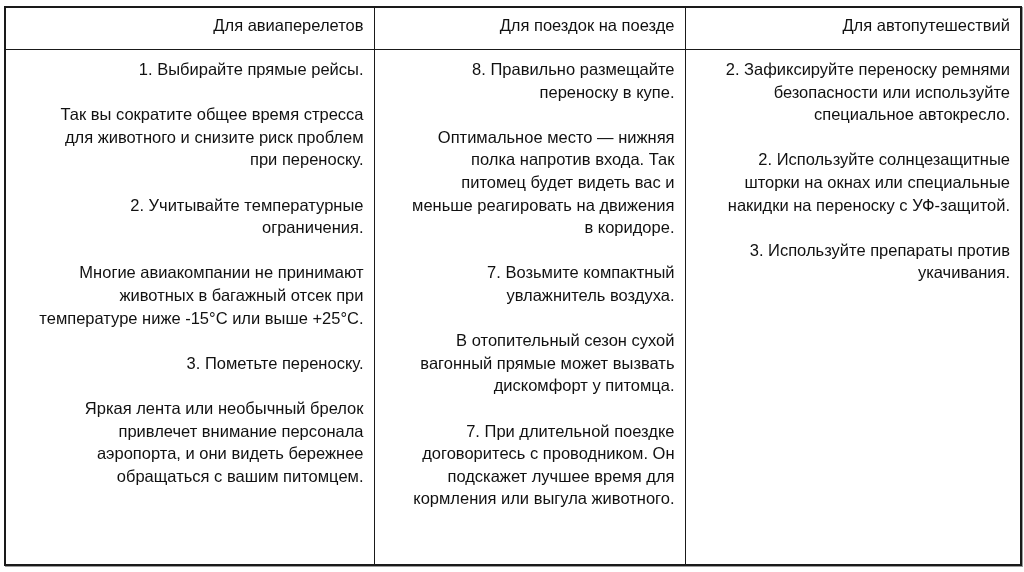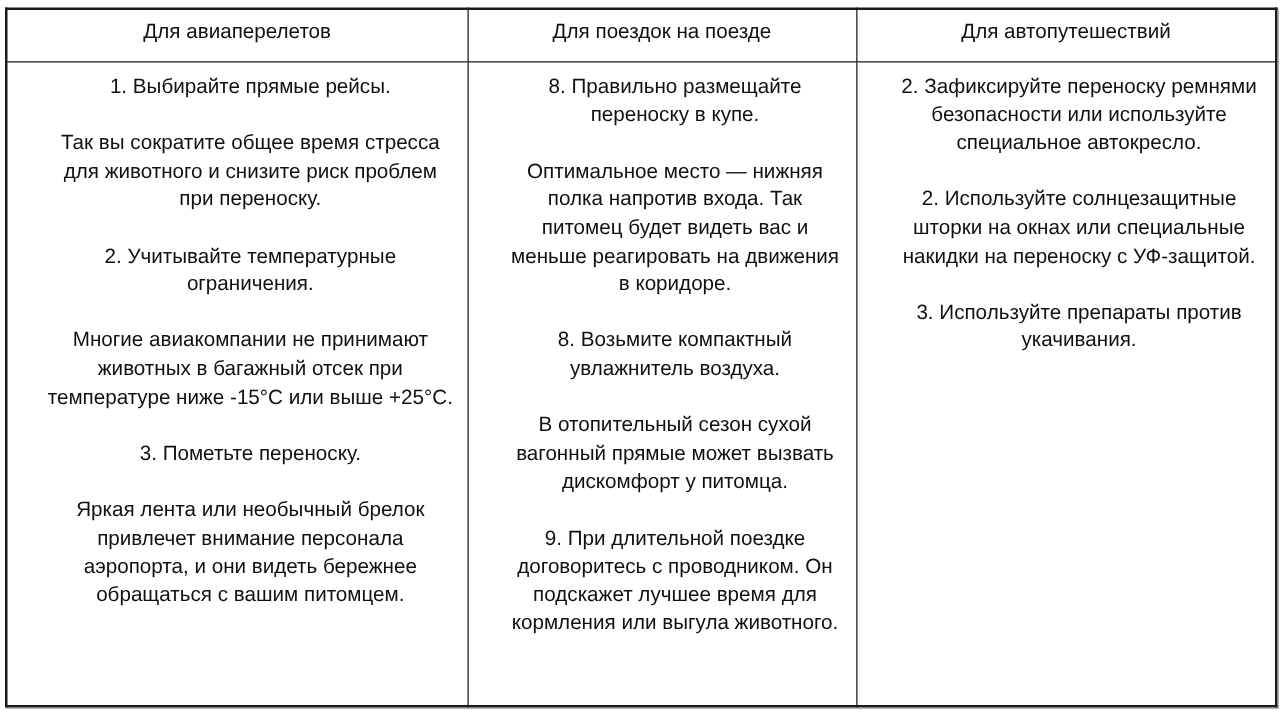--- a/index.html
+++ b/index.html
@@ -25,21 +25,21 @@
       table-layout: fixed;
       border: 2px solid #1a1a1a;
       box-shadow: 1px 1px 0 #9a9a9a;
     }
     .tips-table col.c1 { width: 369px; }
     .tips-table col.c2 { width: 311px; }
     .tips-table col.c3 { width: 336px; }
     .tips-table th,
     .tips-table td {
       border: 1.5px solid #1a1a1a;
-      text-align: center;
+      text-align: right;
       vertical-align: top;
       font-weight: normal;
       font-size: 16.5px;
       line-height: 22.6px;
       padding: 0 10px;
     }
     .tips-table th {
       height: 35px;
       padding-top: 6px;
       padding-bottom: 0;
@@ -78,23 +78,23 @@
         <p class="para">1. Выбирайте прямые рейсы.</p>
         <p class="para">Так вы сократите общее время стресса для животного и снизите риск проблем при переноску.</p>
         <p class="para">2. Учитывайте температурные ограничения.</p>
         <p class="para">Многие авиакомпании не принимают животных в багажный отсек при температуре ниже -15°C или выше +25°C.</p>
         <p class="para">3. Пометьте переноску.</p>
         <p class="para">Яркая лента или необычный брелок привлечет внимание персонала аэропорта, и они видеть бережнее обращаться с вашим питомцем.</p>
       </td>
       <td>
         <p class="para">8. Правильно размещайте переноску в купе.</p>
         <p class="para">Оптимальное место — нижняя полка напротив входа. Так питомец будет видеть вас и меньше реагировать на движения в коридоре.</p>
-        <p class="para">8. Возьмите компактный увлажнитель воздуха.</p>
+        <p class="para">7. Возьмите компактный увлажнитель воздуха.</p>
         <p class="para">В отопительный сезон сухой вагонный прямые может вызвать дискомфорт у питомца.</p>
-        <p class="para">9. При длительной поездке договоритесь с проводником. Он подскажет лучшее время для кормления или выгула животного.</p>
+        <p class="para">7. При длительной поездке договоритесь с проводником. Он подскажет лучшее время для кормления или выгула животного.</p>
       </td>
       <td>
         <p class="para">2. Зафиксируйте переноску ремнями безопасности или используйте специальное автокресло.</p>
         <p class="para">2. Используйте солнцезащитные шторки на окнах или специальные накидки на переноску с УФ-защитой.</p>
         <p class="para">3. Используйте препараты против укачивания.</p>
       </td>
     </tr>
   </tbody>
 </table>
 

